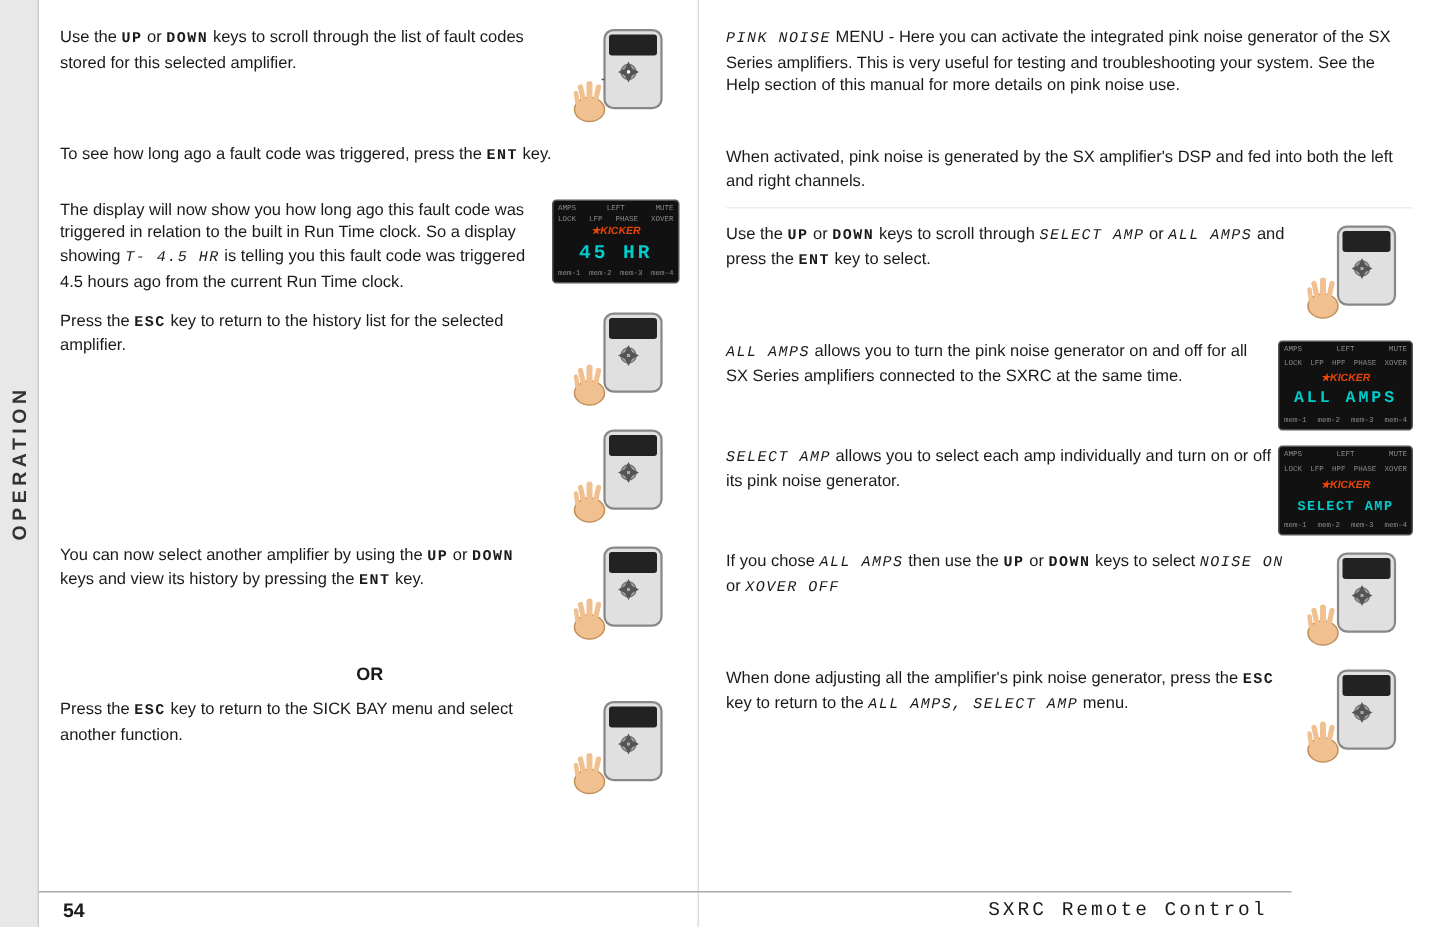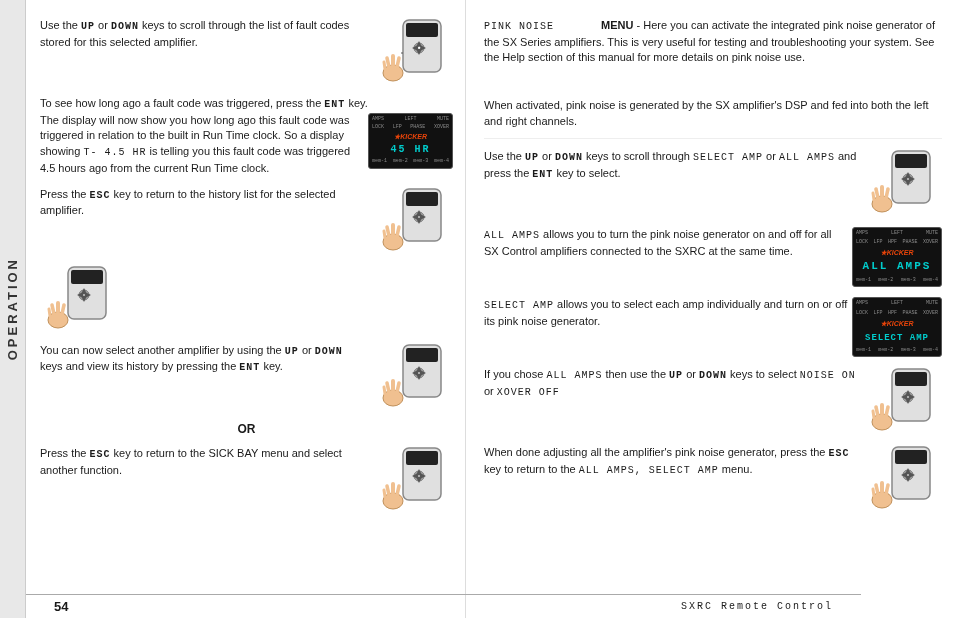--- a/index.html
+++ b/index.html
@@ -68,60 +68,62 @@
     .footer {
       position: absolute;
       bottom: 0;
       left: 26px;
       width: 835px;
       height: 24px;
       border-top: 1px solid #aaa;
       display: flex;
       align-items: center;
       justify-content: space-between;
-      padding: 0 28px;
+      padding: 0 16px;
     }
     .footer-page {
       font-size: 13px;
       font-weight: bold;
     }
     .footer-title {
       font-family: 'Courier New', monospace;
-      font-size: 10px;
+      font-size: 13px;
       letter-spacing: 2px;
     }
 
     
     .bold-key {
       font-weight: bold;
       font-family: 'Courier New', monospace;
       font-size: 10px;
       letter-spacing: 1px;
     }
     .mono-display {
       font-family: 'Courier New', monospace;
+      font-style: italic;
       font-size: 10px;
       letter-spacing: 1px;
     }
     .section {
-      margin-bottom: 0;
+      margin-bottom: 20px;
     }
     .or-divider {
       text-align: center;
       font-weight: bold;
       font-size: 12px;
       margin: 8px 0;
     }
 
     
     .device-row {
       display: flex;
       align-items: flex-start;
       margin-bottom: 10px;
       gap: 13px;
+      justify-content: flex-end;
     }
     .device-img {
       width: 78px;
       height: 68px;
       flex-shrink: 0;
       position: relative;
     }
     .device-img svg {
       width: 78px;
       height: 68px;
@@ -157,21 +159,21 @@
       color: #e8440a;
       font-size: 7px;
       font-weight: bold;
       font-style: italic;
       text-align: center;
       font-family: Arial;
     }
     .kicker-display-large {
       color: #00cccc;
       font-family: 'Courier New', monospace;
-      font-size: 10px;
+      font-size: 13px;
       font-weight: bold;
       letter-spacing: 2px;
       text-align: center;
     }
     .kicker-bottom-row {
       display: flex;
       justify-content: space-between;
       font-size: 5px;
       color: #888;
       font-family: 'Courier New', monospace;
@@ -185,25 +187,24 @@
     .right-section {
       display: flex;
       gap: 4px;
       margin-bottom: 10px;
       align-items: flex-start;
     }
     .right-text {
       flex: 1;
     }
     .menu-bold {
-      font-weight: bold;
+      font-weight: normal;
       font-size: 11px;
       font-family: Arial;
       font-style: normal;
-      margin-left: 44px;
     }
 
     
     .right-top {
       margin-bottom: 10px;
       padding-bottom: 8px;
       border-bottom: 1px solid #eee;
     }
   </style>
 </head>
@@ -403,21 +404,21 @@
           <line x1="14" y1="49" x2="12" y2="40" stroke="#f0c090" stroke-width="3.5" stroke-linecap="round"></line>
           <line x1="10" y1="51" x2="9" y2="44" stroke="#f0c090" stroke-width="3" stroke-linecap="round"></line>
         </svg>
       </div>
     </div>
 
     <div class="right-section">
       <div class="right-text">
         <p>
           <span class="mono-display">ALL AMPS</span>
-          <span> allows you to turn the pink noise generator on and off for all SX Control amplifiers connected to the SXRC at the same time.</span>
+          <span> allows you to turn the pink noise generator on and off for all SX Series amplifiers connected to the SXRC at the same time.</span>
         </p>
       </div>
       <div style="display:flex;flex-direction:column;gap:3px;flex-shrink:0;">
         <div class="kicker-panel" style="width:90px;height:60px;">
           <div class="kicker-panel-inner">
             <div class="kicker-top-row">
               <span>AMPS</span>
                 <span>LEFT</span>
                 <span>MUTE</span>
             </div>

